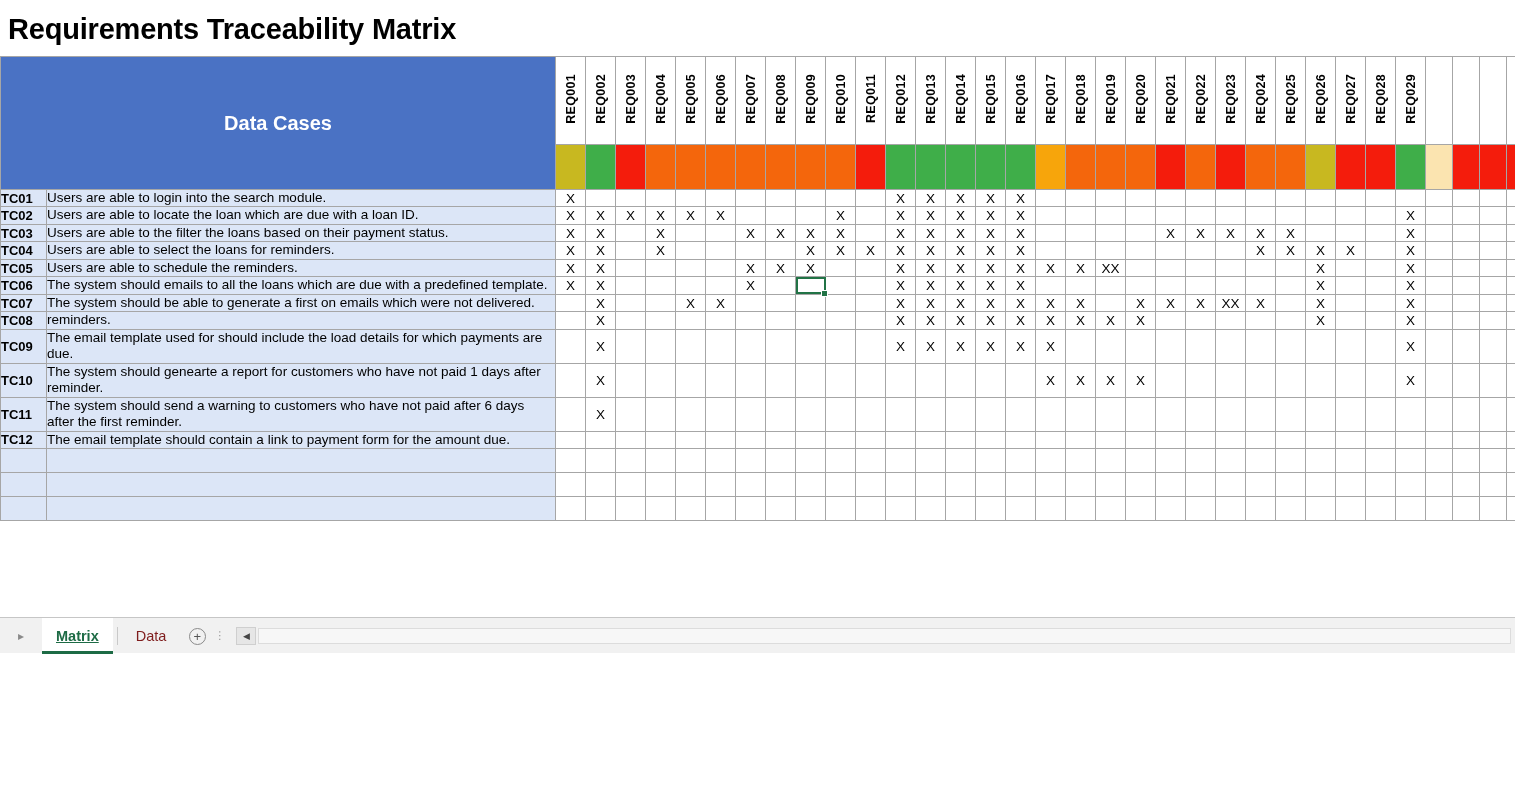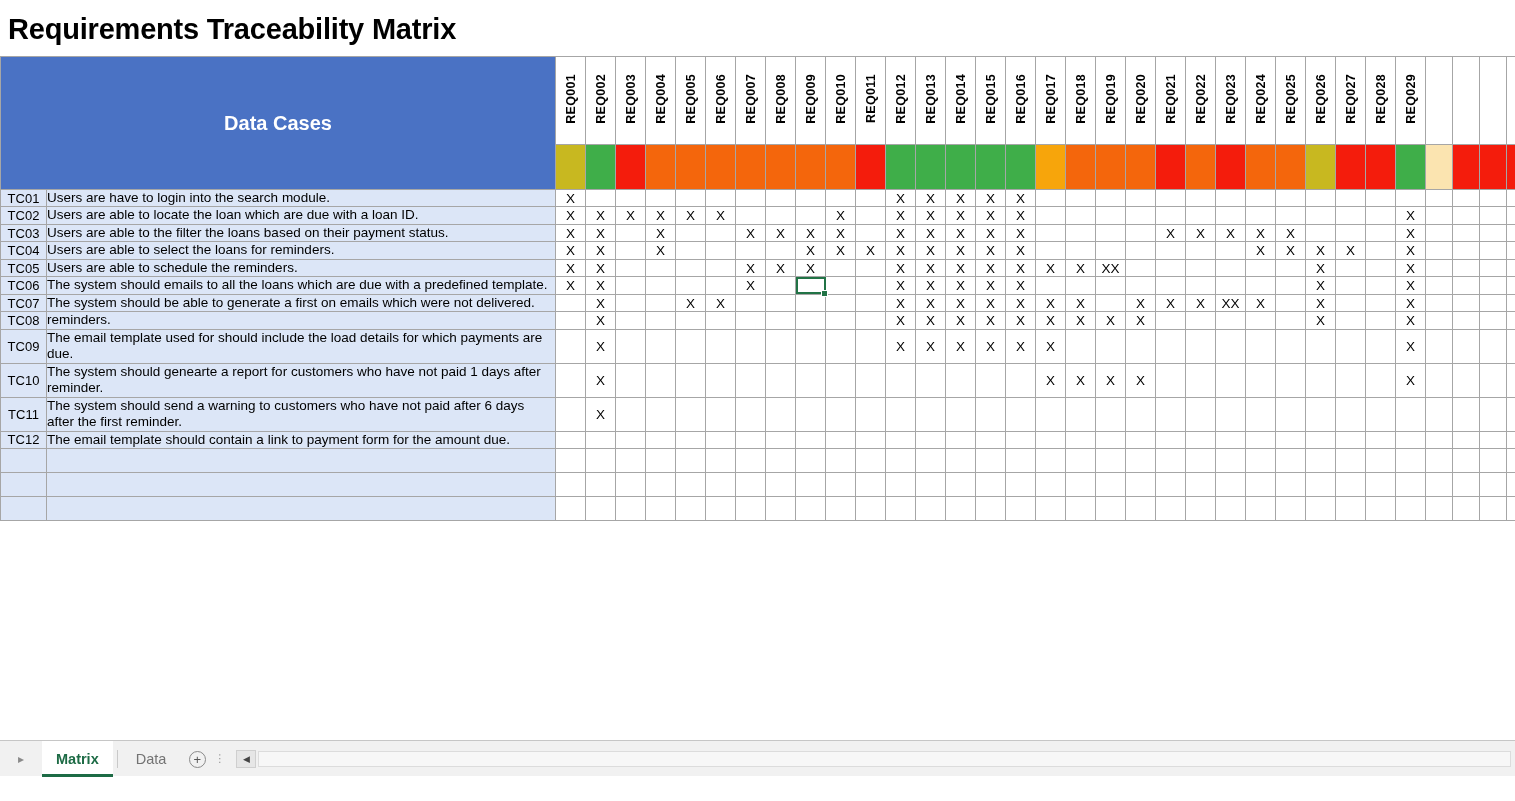--- a/index.html
+++ b/index.html
@@ -5,21 +5,21 @@
   * { box-sizing: border-box; }
   html, body {
     margin: 0; padding: 0;
     width: 1515px; height: 801px;
     background: #ffffff;
     font-family: "Liberation Sans", sans-serif;
     overflow: hidden;
   }
   #app {
     position: relative;
-    width: 1515px; height: 776px;
+    width: 1515px; height: 653px;
     background: #ffffff;
   }
   .title {
     font-size: 29px;
     font-weight: bold;
     color: #000000;
     padding: 6px 0 4px 8px;
     letter-spacing: -0.2px;
     height: 56px;
     line-height: 46px;
@@ -61,23 +61,22 @@
     color: #000;
     white-space: nowrap;
     display: inline-block;
     letter-spacing: 0.3px;
   }
   .color-row td { height: 45px; }
   
   .tc-id {
     width: 46px;
     background: #dce6f7;
-    font-weight: normal;
+    font-weight: bold;
     font-size: 13px;
-    text-align: center;
     color: #000;
   }
   .tc-desc {
     background: #dce6f7;
     font-size: 13.5px;
     color: #000;
     padding: 2px 4px 2px 5px;
     line-height: 1.22;
   }
   .cell {
@@ -115,28 +114,29 @@
     width: 42px;
     text-align: center;
     color: #8a8a8a;
     font-size: 12px;
   }
   .sheet-tab {
     padding: 0 14px;
     height: 36px;
     line-height: 36px;
     font-size: 14.5px;
-    color: #737373;
+    color: #7f1d1d;
     cursor: default;
   }
   .sheet-tab.active {
     font-weight: bold;
     color: #1d6b45;
     border-bottom: 3px solid #1d6b45;
     background: #ffffff;
+    text-decoration: underline;
   }
   .sheet-sep {
     width: 1px; height: 18px; background: #c9c9c9; margin: 0 4px;
   }
   .add-sheet {
     width: 34px; text-align: center; color: #777; font-size: 16px;
   }
   .add-sheet .circle {
     display: inline-block;
     width: 17px; height: 17px;
@@ -290,21 +290,21 @@
           <td style="background: rgb(63, 174, 73);"></td>
           <td style="background: rgb(251, 228, 176);"></td>
           <td style="background: rgb(244, 28, 12);"></td>
           <td style="background: rgb(244, 28, 12);"></td>
           <td style="background: rgb(244, 28, 12);"></td>
         </tr>
     </thead>
     <tbody id="matrix-body">
         <tr>
           <td class="tc-id">TC01</td>
-          <td class="tc-desc">Users are have to login into the search module.</td>
+          <td class="tc-desc">Users are able to login into the search module.</td>
           <td class="cell">X</td>
           <td class="cell"></td>
           <td class="cell"></td>
           <td class="cell"></td>
           <td class="cell"></td>
           <td class="cell"></td>
           <td class="cell"></td>
           <td class="cell"></td>
           <td class="cell"></td>
           <td class="cell"></td>

